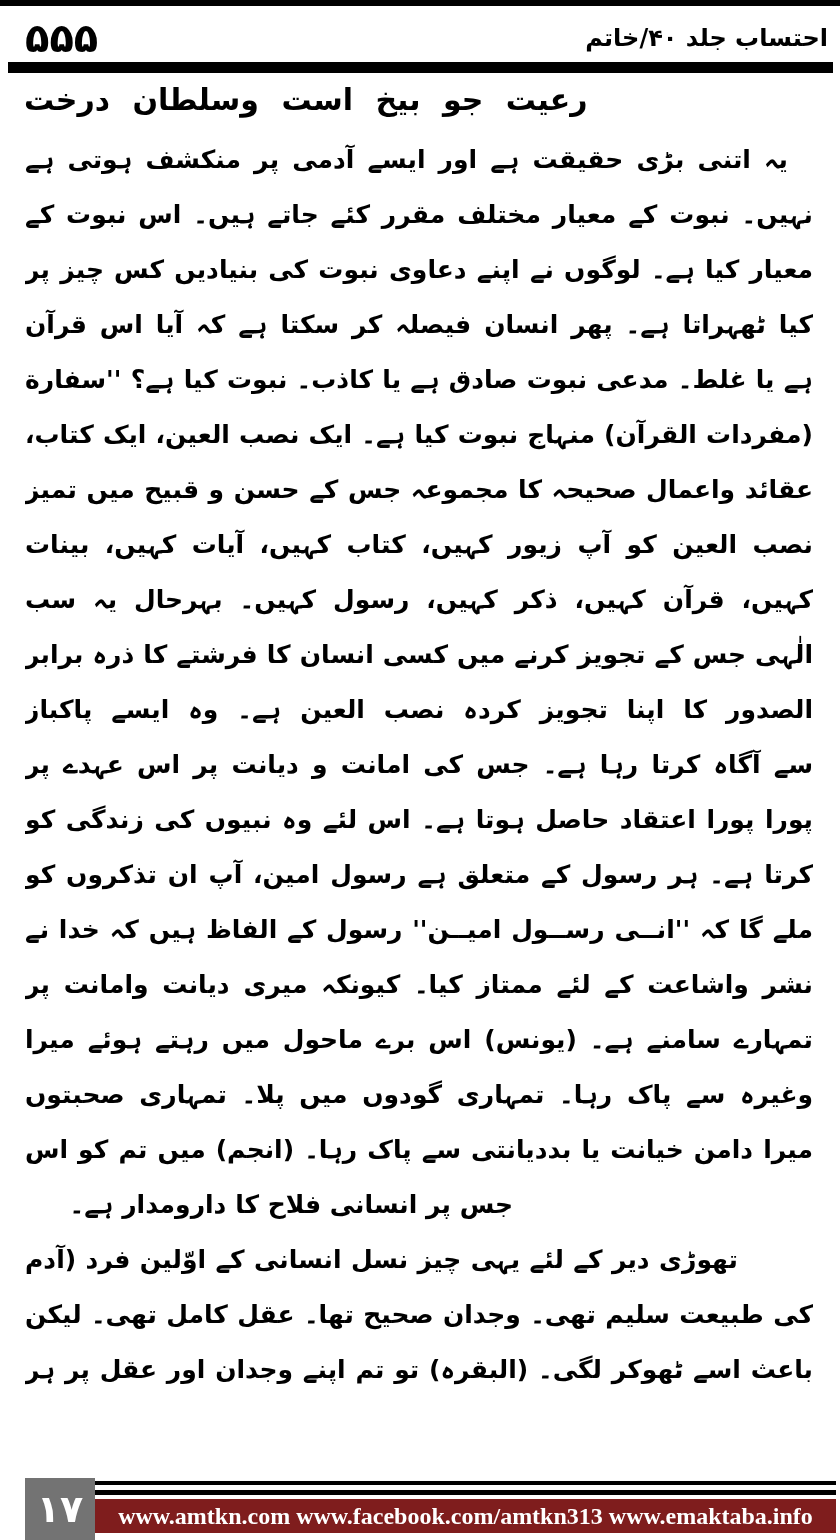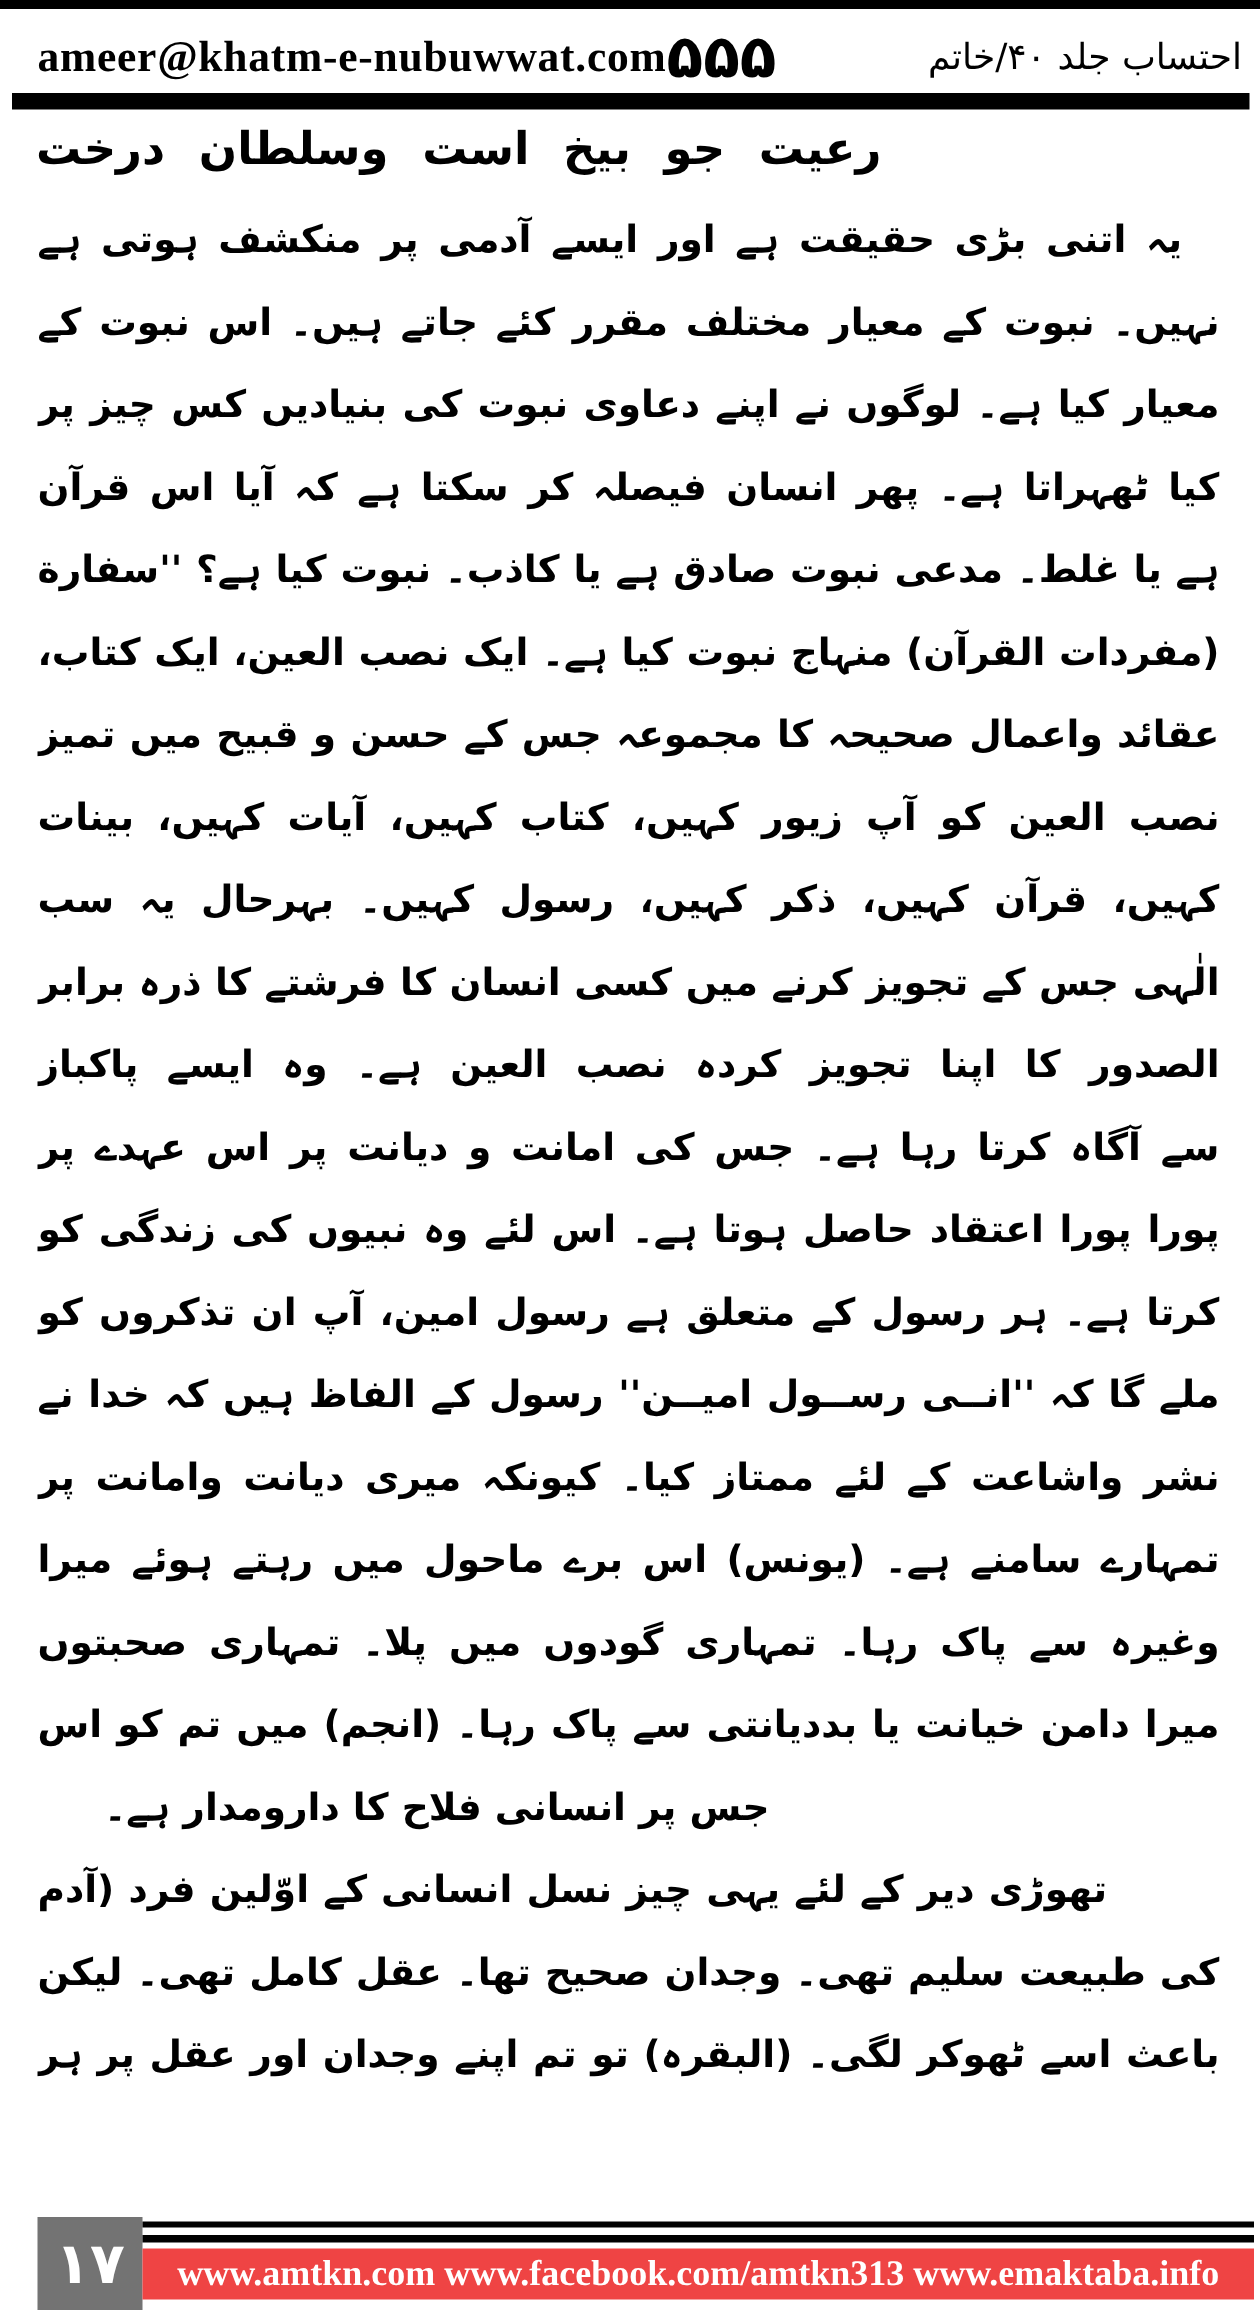--- a/index.html
+++ b/index.html
@@ -3,48 +3,47 @@
 <meta charset="utf-8">
 <style>
   html,body{margin:0;padding:0;}
   body{width:840px;height:1540px;background:#ffffff;position:relative;overflow:hidden;
        font-family:"DejaVu Sans",sans-serif;color:#000;}
   .topbar{position:absolute;top:0;left:0;width:840px;height:6px;background:#000;}
   .header{position:absolute;top:14px;left:25px;width:803px;height:48px;
           display:flex;align-items:center;}
   .email{font-family:"Liberation Serif",serif;font-weight:bold;font-size:29px;letter-spacing:.5px;}
   .pagenum{font-family:"DejaVu Sans",sans-serif;font-weight:bold;font-size:40px;line-height:48px;}
-  .booktitle{margin-left:auto;direction:rtl;font-weight:normal;font-size:24px;}
+  .booktitle{margin-left:auto;direction:rtl;font-weight:bold;font-size:24px;}
   .headrule{position:absolute;top:62px;left:8px;width:825px;height:11px;background:#000;}
   .heading{position:absolute;top:82px;left:0;width:840px;text-align:left;direction:rtl;
            font-weight:bold;font-size:30px;word-spacing:12px;margin-left:24px;}
   .body-text{position:absolute;top:132px;left:25px;width:788px;direction:rtl;
              font-weight:bold;font-size:25px;}
   .line{height:55px;line-height:55px;text-align:justify;text-align-last:justify;overflow:hidden;}
   .line.i1{padding-right:25px;}
   .line.i2{padding-right:75px;}
   .line.end{text-align:left;text-align-last:right;padding-right:300px;}
   .line.center{text-align:right;text-align-last:right;padding-right:190px;}
   .footer-num{position:absolute;left:25px;top:1478px;width:70px;height:62px;background:#737373;
               color:#fff;display:flex;align-items:center;justify-content:center;
               font-weight:bold;font-size:38px;}
   .frule1{position:absolute;left:95px;top:1481px;width:741px;height:4px;background:#000;}
   .frule2{position:absolute;left:95px;top:1490px;width:741px;height:5px;background:#000;}
-  .footer-bar{position:absolute;left:95px;top:1499px;width:741px;height:34px;background:#ef4444;
+  .footer-bar{position:absolute;left:95px;top:1499px;width:741px;height:34px;background:#7f1d1d;
               color:#fff;text-align:center;font-family:"Liberation Serif",serif;
               font-weight:bold;font-size:24px;line-height:34px;white-space:nowrap;}
 </style>
 </head>
 <body>
 
 <div class="page">
   <div class="topbar"></div>
 
   <div class="header">
-    <span class="email">ameer@khatm-e-nubuwwat.com</span>
     <span class="pagenum">۵۵۵</span>
     <span class="booktitle">احتساب جلد ۴۰/خاتم</span>
   </div>
 
   <div class="headrule"></div>
 
   <div class="heading">رعیت جو بیخ است وسلطان درخت</div>
 
   <div class="body-text">
       <div class="line i1">یہ اتنی بڑی حقیقت ہے اور ایسے آدمی پر منکشف ہوتی ہے جسے آپ کبھی نبی ماننے کو تیار</div>

